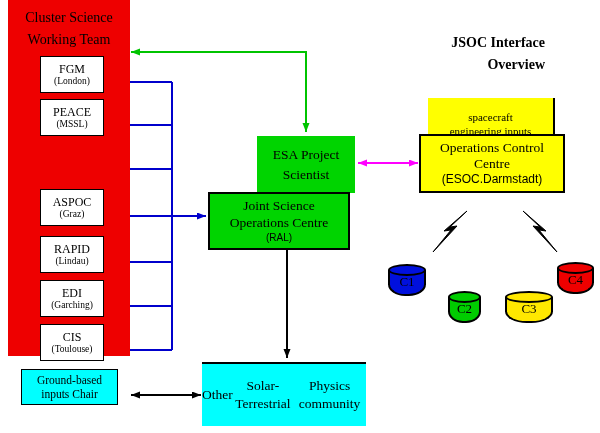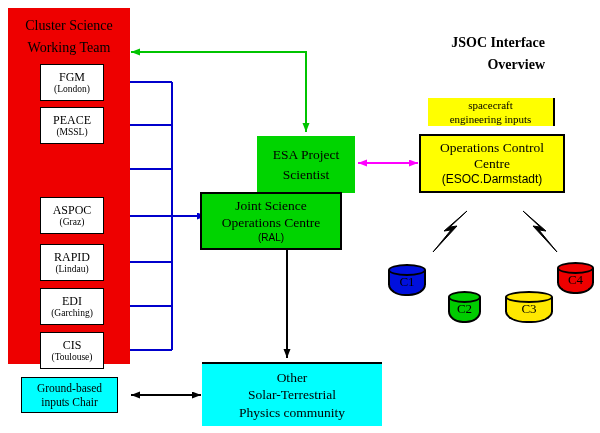--- a/index.html
+++ b/index.html
@@ -1,58 +1,58 @@
 <!DOCTYPE html>
 <html style="--red: #ee0000; --box-green: #00d400; --yellow: #ffff00; --cyan: #00ffff; --arrow-green: #00c400; --arrow-blue: #0000cc; --arrow-magenta: #ff00ff; --black: #000000; --white: #ffffff;"><head>
 <meta charset="utf-8">
 <style>
   html,body{margin:0;padding:0;background:#ffffff;}
   body{width:600px;height:433px;position:relative;overflow:hidden;
        font-family:"Liberation Serif",serif;color:#000;}
   .abs{position:absolute;box-sizing:border-box;}
 
   
-  .red-panel{left:8px;top:8px;width:122px;height:356px;background:var(--red,#ee0000);padding-left:40px;}
+  .red-panel{left:8px;top:0;width:122px;height:356px;background:var(--red,#ee0000);padding-left:40px;}
   .rtitle{position:absolute;top:7px;left:0;width:100%;text-align:center;
           font-size:14px;line-height:1.55;color:#000;}
   .inst{position:absolute;left:32px;width:64px;height:37px;background:#fff;
         border:1.5px solid #000;box-sizing:border-box;display:flex;flex-direction:column;
         align-items:center;justify-content:center;text-align:center;}
   .iname{font-size:12px;line-height:1.05;}
   .iloc{font-size:9.5px;line-height:1.1;}
   .gbox{position:absolute;left:13px;top:369px;width:97px;height:36px;
         background:var(--cyan,#00ffff);border:1.5px solid #000;box-sizing:border-box;
         display:flex;flex-direction:column;align-items:center;justify-content:center;
         font-size:11.5px;line-height:1.25;text-align:center;}
 
   
   .esa-box{left:257px;top:136px;width:98px;height:57px;background:var(--box-green,#00d400);
            display:flex;flex-direction:column;align-items:center;justify-content:center;
            font-size:13.5px;line-height:1.45;text-align:center;}
-  .jsoc-box{left:200px;top:192px;width:142px;height:58px;background:var(--box-green,#00d400);
+  .jsoc-box{left:208px;top:192px;width:142px;height:58px;background:var(--box-green,#00d400);
             border:2px solid #000;display:flex;flex-direction:column;align-items:center;
             justify-content:center;font-size:13.5px;line-height:1.25;text-align:center;}
   .jsoc-box .small-sans{font-size:10px;font-family:"Liberation Sans",sans-serif;}
 
   
   .page-title{left:415px;top:32px;width:130px;text-align:right;font-weight:bold;
               font-size:14px;line-height:1.55;}
 
   
-  .sc-inputs{left:428px;top:98px;width:127px;height:28px;background:var(--yellow,#ffff00);
+  .sc-inputs{left:428px;top:98px;width:127px;height:52px;background:var(--yellow,#ffff00);
              border-right:2px solid #000;display:flex;flex-direction:column;align-items:center;
              justify-content:center;font-size:11px;line-height:1.3;text-align:center;}
   .occ-box{left:419px;top:134px;width:146px;height:59px;background:var(--yellow,#ffff00);
            border:2px solid #000;display:flex;flex-direction:column;align-items:center;
            justify-content:center;font-size:13.5px;line-height:1.2;text-align:center;}
   .occ-box .sans{font-size:12px;font-family:"Liberation Sans",sans-serif;}
 
   
-  .stp-box{left:202px;top:362px;width:180px;height:64px;background:var(--cyan,#00ffff);
-           border-top:2px solid #000;display:flex;flex-direction:column;align-items:center;
+  .stp-box{left:202px;top:362px;width:164px;height:64px;background:var(--cyan,#00ffff);
+           border-top:2px solid #000;display:flex;flex-direction:row;align-items:center;
            justify-content:center;font-size:13.5px;line-height:1.3;text-align:center;}
 
   
   .cyl{position:absolute;}
   .cyl-body{position:absolute;left:0;right:0;top:0;bottom:0;border:2px solid #000;
             border-top:none;border-radius:0 0 45% 45% / 0 0 45% 45%;box-sizing:border-box;}
   .cyl-top{position:absolute;left:0;right:0;top:-6px;height:12px;border:2px solid #000;
            border-radius:50%;box-sizing:border-box;}
   .cyl-label{position:absolute;left:0;right:0;top:4px;text-align:center;font-size:13px;}
 

